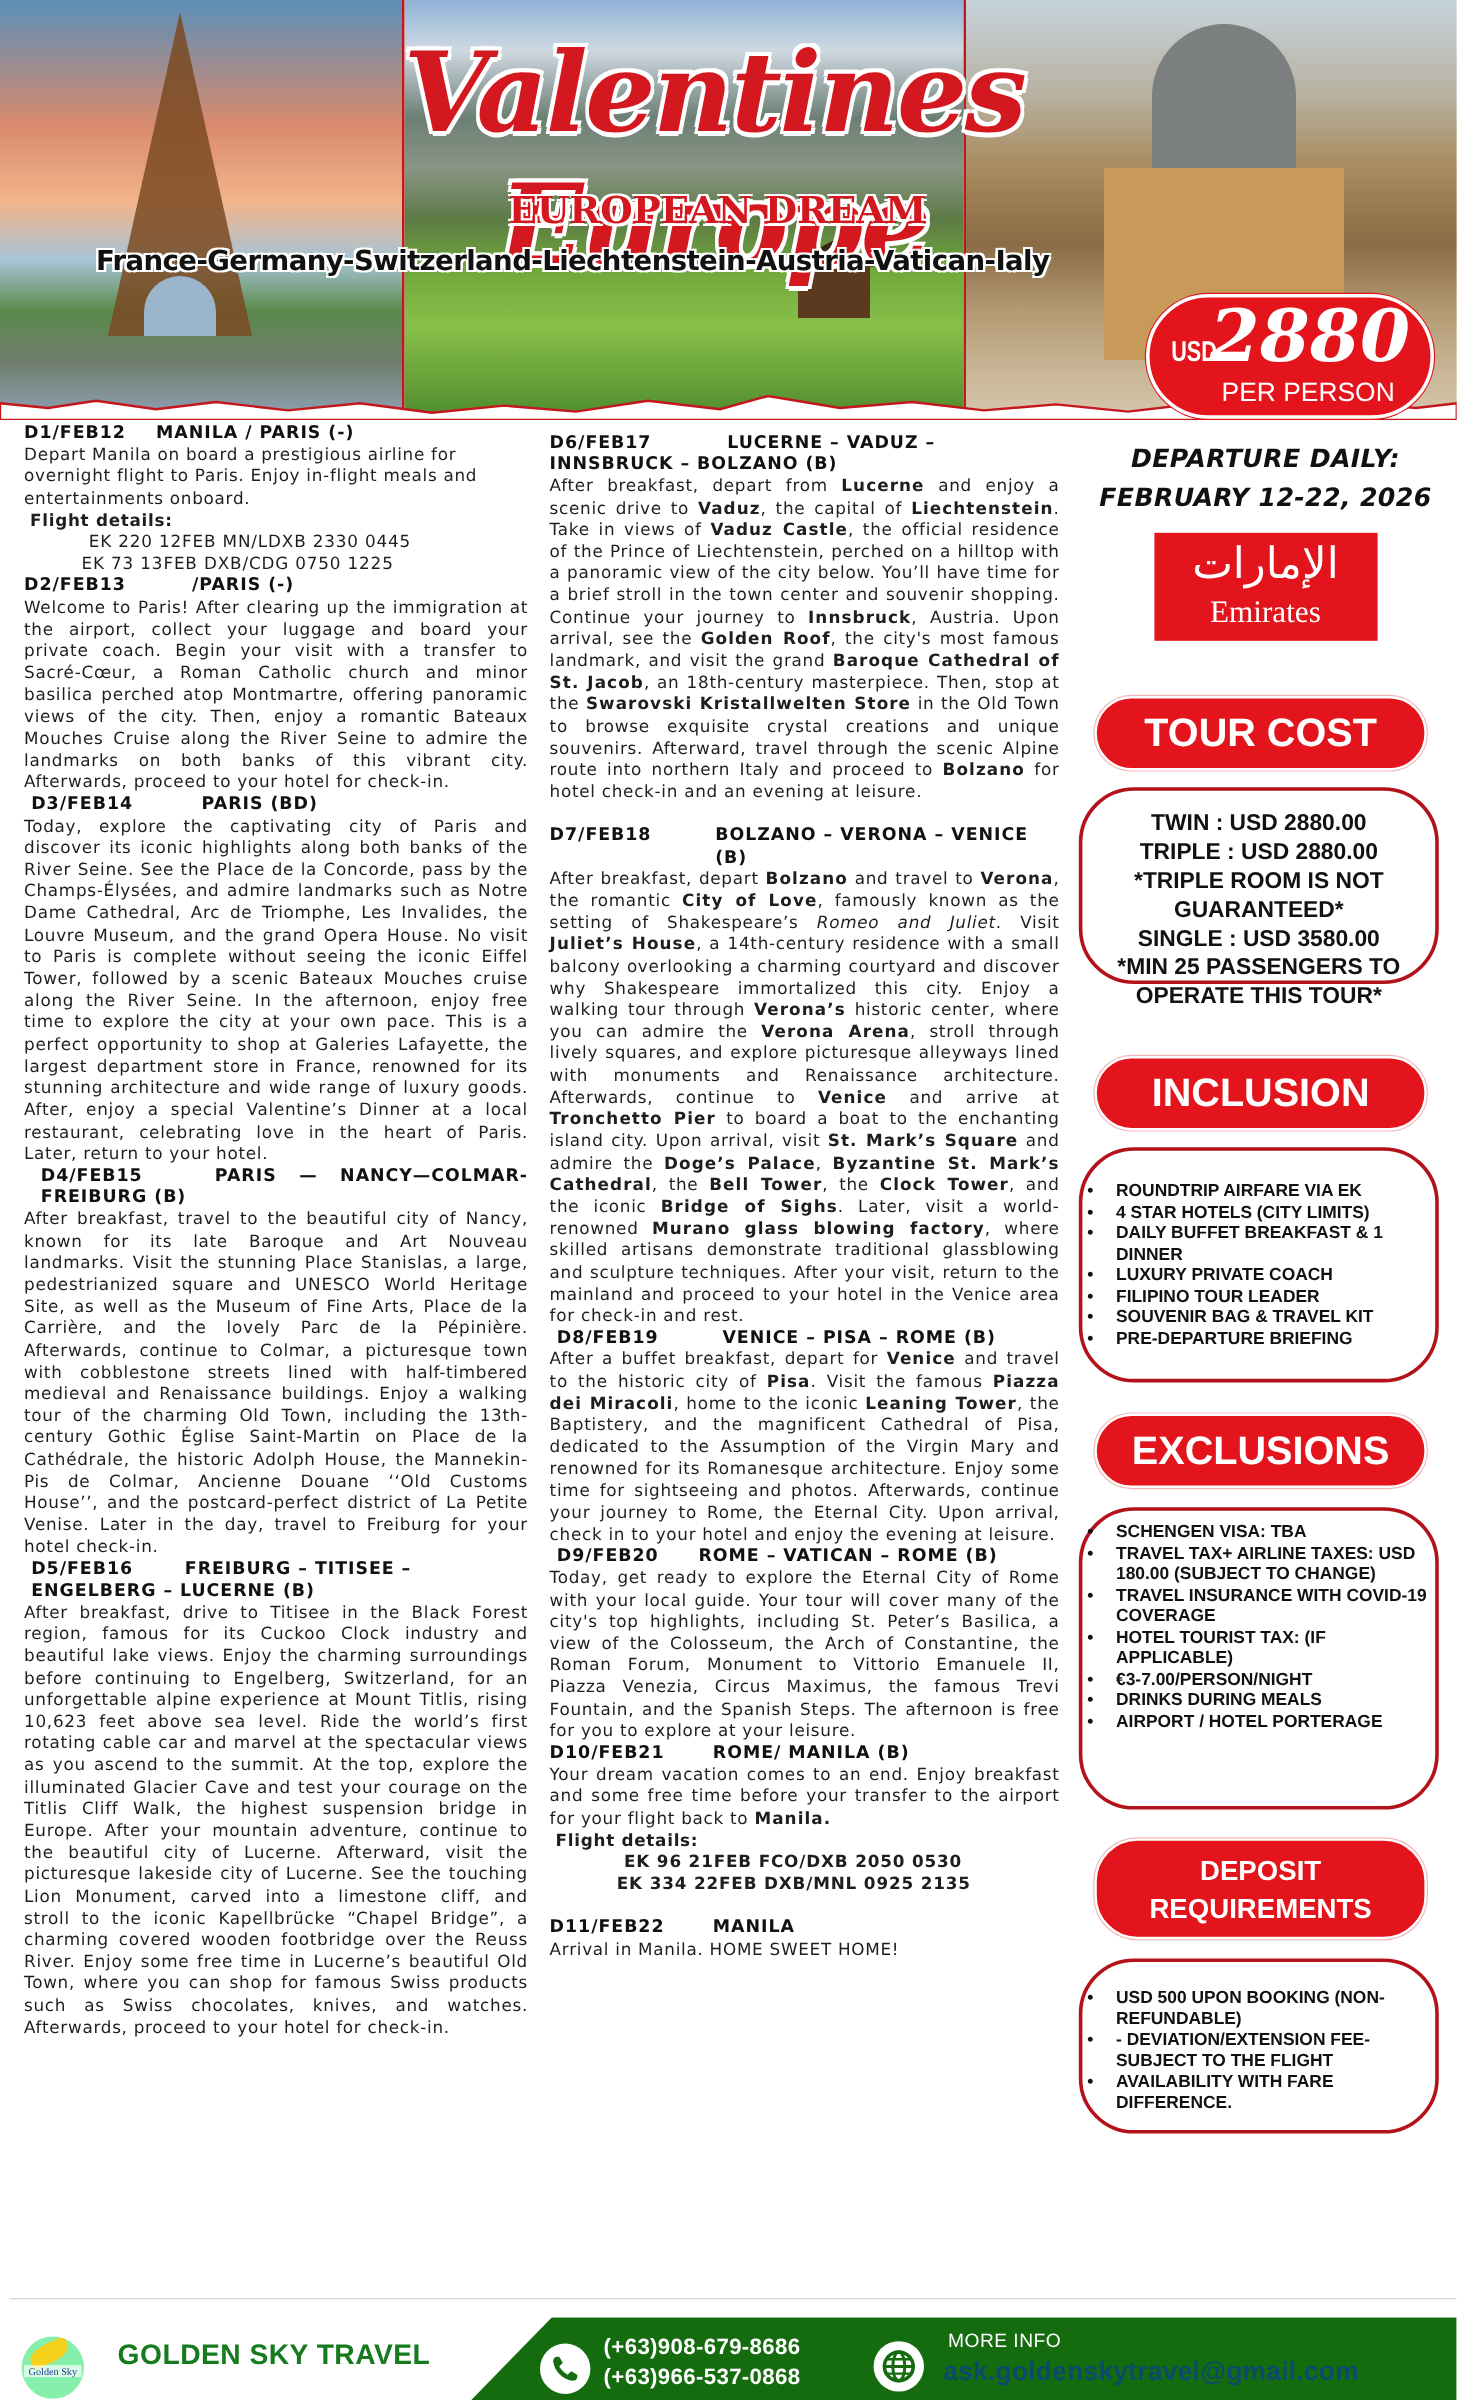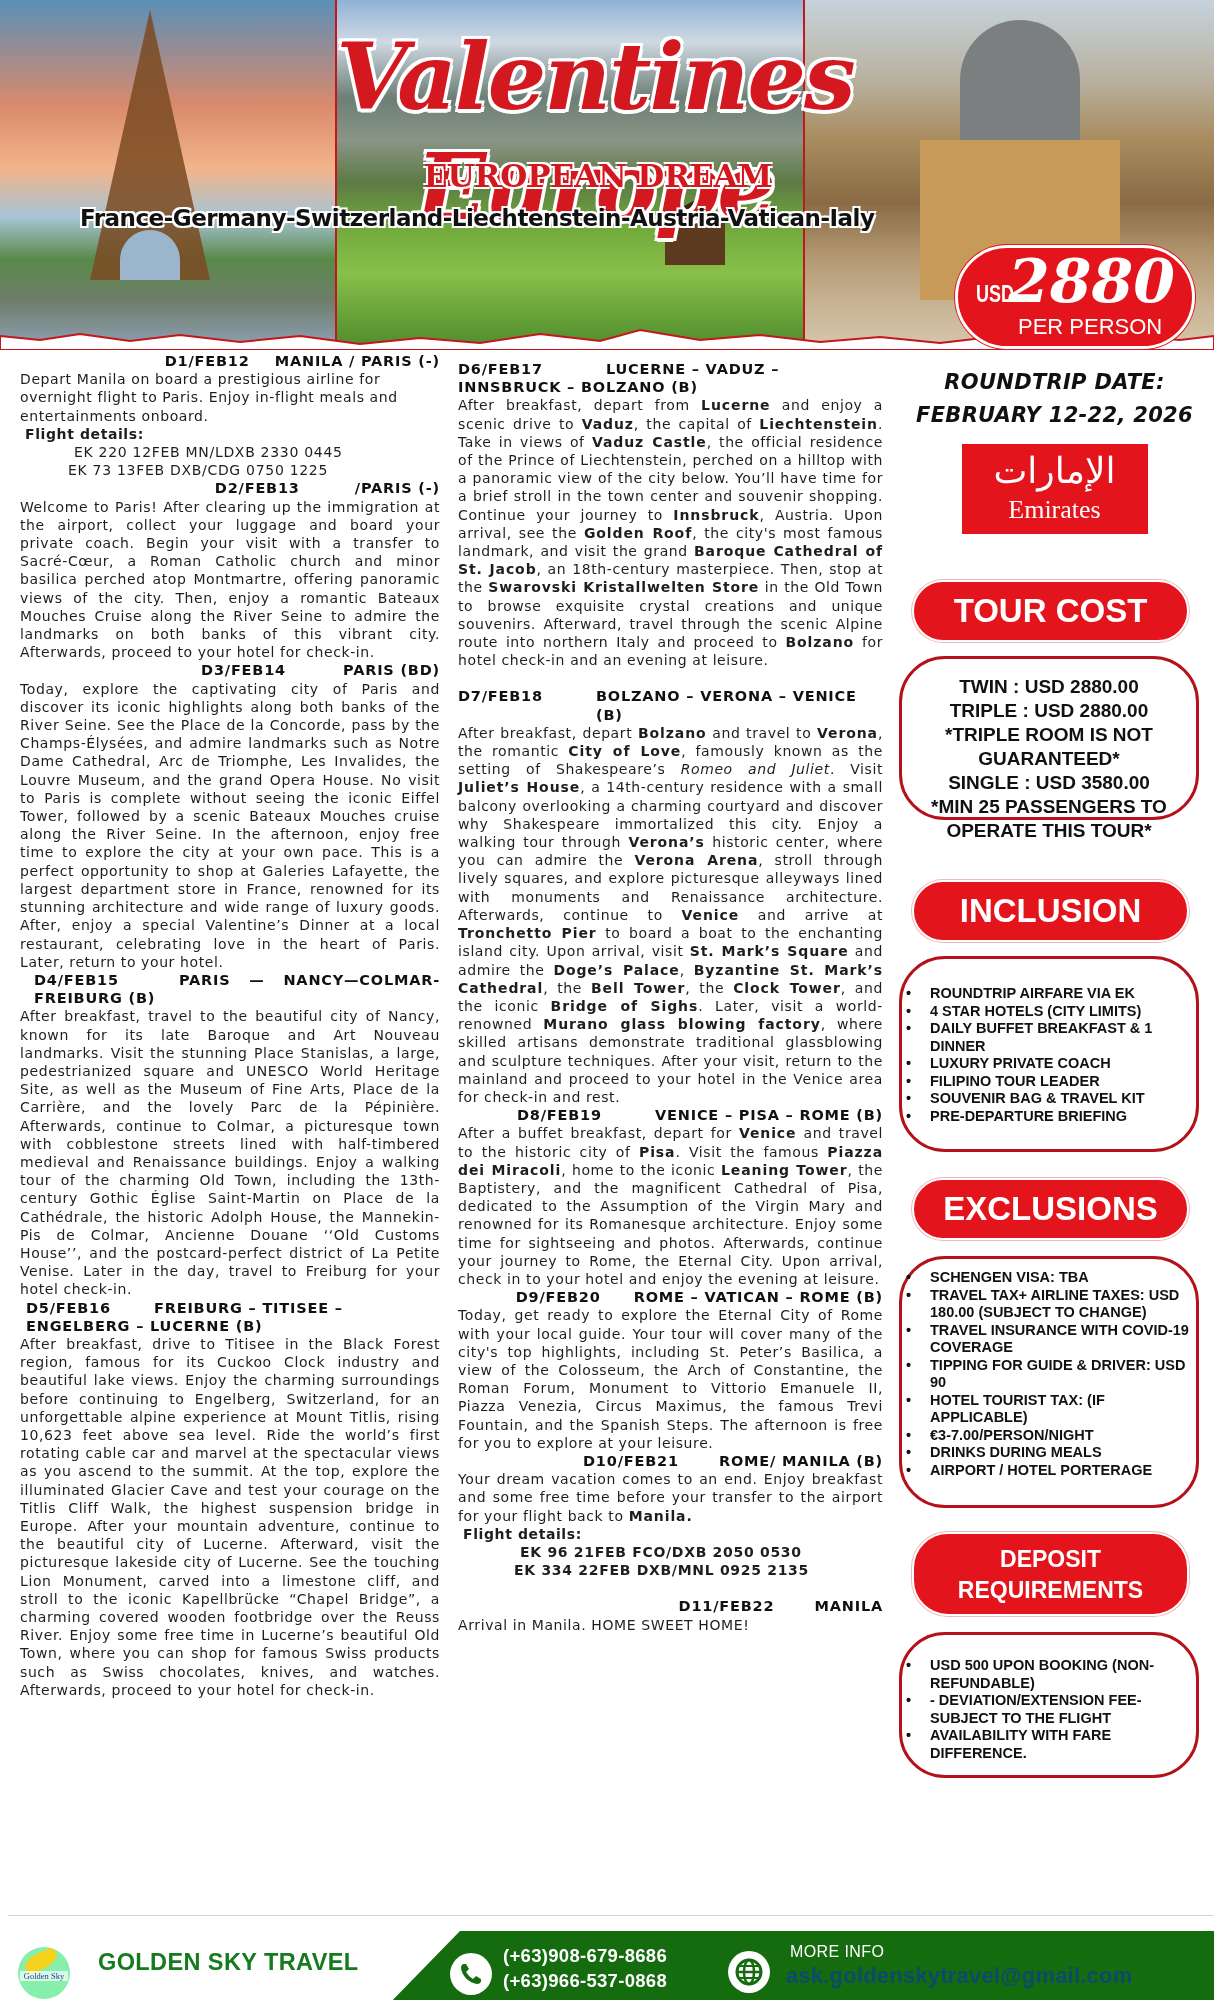--- a/index.html
+++ b/index.html
@@ -41,21 +41,21 @@
   .price-badge { position: absolute; left: 955px; top: 245px; width: 240px; height: 104px; background: #e3141b;
     border: 3px solid #fff; border-radius: 52px; box-shadow: 0 0 0 1px #e3141b; color: #fff; }
   .price-usd { position: absolute; left: 18px; top: 32px; font-family: "Liberation Sans", sans-serif; font-weight: bold; font-size: 24px; transform: scaleX(.75); transform-origin: left; }
   .price-amt { position: absolute; left: 50px; top: -2px; font-family: "DejaVu Serif", serif; font-style: italic; font-weight: bold; font-size: 60px; }
   .price-per { position: absolute; left: 60px; top: 66px; font-family: "Liberation Sans", sans-serif; font-size: 22px; }
 
   
   .col { position: absolute; font-family: "DejaVu Sans", sans-serif; font-size: 14px; line-height: 18.2px; letter-spacing: .6px; color: #1e1e1e; }
   .col-left { left: 20px; top: 352px; width: 420px; }
   .col-mid { left: 458px; top: 360px; width: 425px; }
-  .day-head { font-weight: bold; font-size: 14.5px; letter-spacing: .8px; color: #111; display: flex; justify-content: flex-end; }
+  .day-head { font-weight: bold; font-size: 14.5px; letter-spacing: .8px; color: #111; display: flex; }
   .day-head .d { width: 110px; flex: none; }
   .day-head.indent { padding-left: 6px; }
   .day-head.indent2 { padding-left: 14px; }
   .day-body { text-align: justify; }
   .day-body b { font-weight: bold; letter-spacing: .9px; }
   .flight-label { font-weight: bold; padding-left: 5px; }
   .flight-line { padding-left: 54px; letter-spacing: .7px; }
   .flight-line.bold { font-weight: bold; padding-left: 60px; }
   .gap { height: 18px; }
 
@@ -199,21 +199,21 @@
     <div class="day-head">
       <span class="d" style="width:136px">D11/FEB22</span>
       <span>MANILA</span>
     </div>
     <div class="day-body">Arrival in Manila. HOME SWEET HOME!</div>
   </div>
 </div>
 
 <div class="right">
   <div class="departure">
-    <div>ROUNDTRIP DATE:</div>
+    <div>DEPARTURE DAILY:</div>
     <div>FEBRUARY 12-22, 2026</div>
   </div>
   <div class="emirates">
     <div class="arabic">الإمارات</div>
     <div class="latin">Emirates</div>
   </div>
 
   <div class="pill" style="top:228px; height:62px; line-height:58px; font-size:33px;">TOUR COST</div>
   <div class="box" style="top:304px; height:164px; padding-top:16px;">
     <div class="cost-line">TWIN :  USD 2880.00</div>
@@ -235,21 +235,20 @@
       <li>PRE-DEPARTURE BRIEFING</li>
     </ul>
   </div>
 
   <div class="pill" style="top:826px; height:62px; line-height:58px; font-size:33px;">EXCLUSIONS</div>
   <div class="box" style="top:904px; height:252px; padding:10px 4px 0 0;">
     <ul class="list">
       <li>SCHENGEN VISA: TBA</li>
       <li>TRAVEL TAX+ AIRLINE TAXES: USD 180.00 (SUBJECT TO CHANGE)</li>
       <li>TRAVEL INSURANCE WITH COVID-19 COVERAGE</li>
-      <li>TIPPING FOR GUIDE &amp; DRIVER: USD 90</li>
       <li>HOTEL TOURIST TAX: (IF APPLICABLE)</li>
       <li>€3-7.00/PERSON/NIGHT</li>
       <li>DRINKS DURING MEALS</li>
       <li>AIRPORT / HOTEL PORTERAGE</li>
     </ul>
   </div>
 
   <div class="pill" style="top:1180px; height:84px; padding-top:10px; font-size:23px; line-height:31px;">
     <div>DEPOSIT</div>
     <div>REQUIREMENTS</div>

